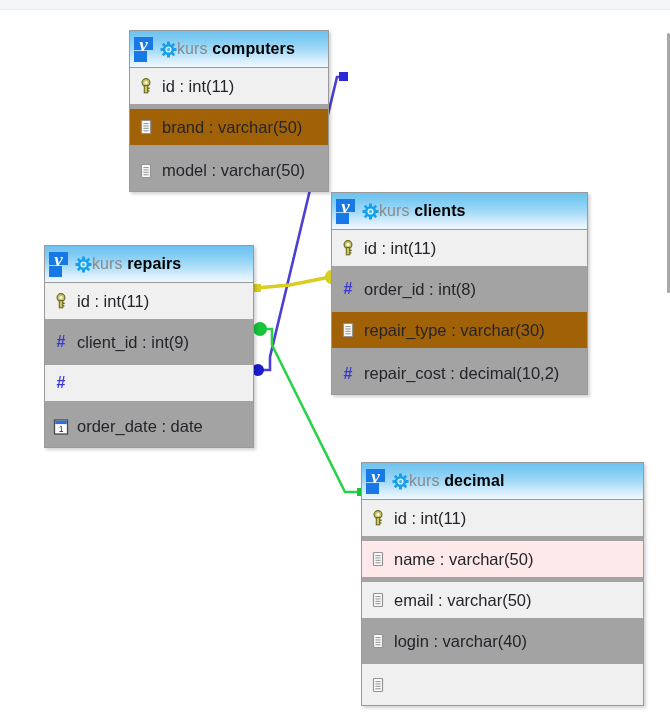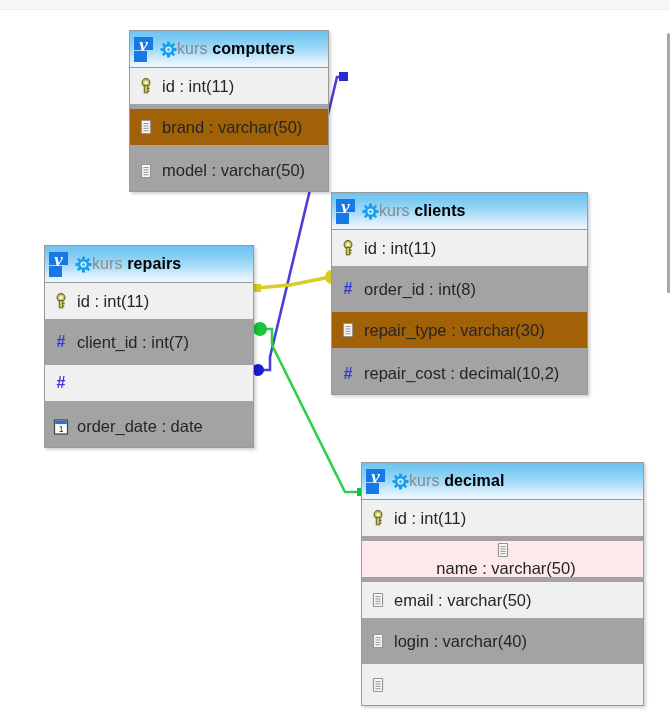--- a/index.html
+++ b/index.html
@@ -131,21 +131,21 @@
     border-bottom: 5px solid #a3a3a3;
     font-size: 16.5px;
     color: #23252a;
     white-space: nowrap;
     overflow: hidden;
   }
   .tbl-row:last-child { border-bottom: none; }
   .tbl-row.bg-grey  { background: #f0f0f0; }
   .tbl-row.bg-white { background: #a3a3a3; }
   .tbl-row.bg-pink  { background: #a16207; }
-  .tbl-row.bg-pink2 { background: #fde8ea; flex-direction: column; }
+  .tbl-row.bg-pink2 { background: #fde8ea; }
   .row-icon {
     width: 18px; height: 18px;
     flex: 0 0 auto;
     margin-right: 7px;
     position: relative;
     top: 0px;
   }
   .row-text { flex: 1 1 auto; }
 
   
@@ -338,21 +338,21 @@
               <rect x="7.3" y="8.6" width="3.4" height="7.2" fill="#c9c66a" stroke="#6d6a22" stroke-width="1.1"></rect>
               <rect x="10.4" y="10.6" width="2.3" height="1.5" fill="#6d6a22"></rect>
               <rect x="10.4" y="13.2" width="2.0" height="1.4" fill="#6d6a22"></rect>
             </svg></span>
           <span class="row-text">id : int(11)</span>
         </div>
         <div class="tbl-row bg-white">
           <span class="row-icon">
             <span class="hash-glyph">#</span>
           </span>
-          <span class="row-text">client_id : int(7)</span>
+          <span class="row-text">client_id : int(9)</span>
         </div>
         <div class="tbl-row bg-grey">
           <span class="row-icon">
             <span class="hash-glyph">#</span>
           </span>
         </div>
         <div class="tbl-row bg-white">
           <span class="row-icon"><svg width="18" height="18" viewBox="0 0 18 18">
               <rect x="2.5" y="2" width="13" height="14" fill="#ffffff" stroke="#4a4a4a" stroke-width="1.3"></rect>
               <rect x="3.2" y="2.7" width="11.6" height="3.4" fill="#2b6fd8"></rect>

